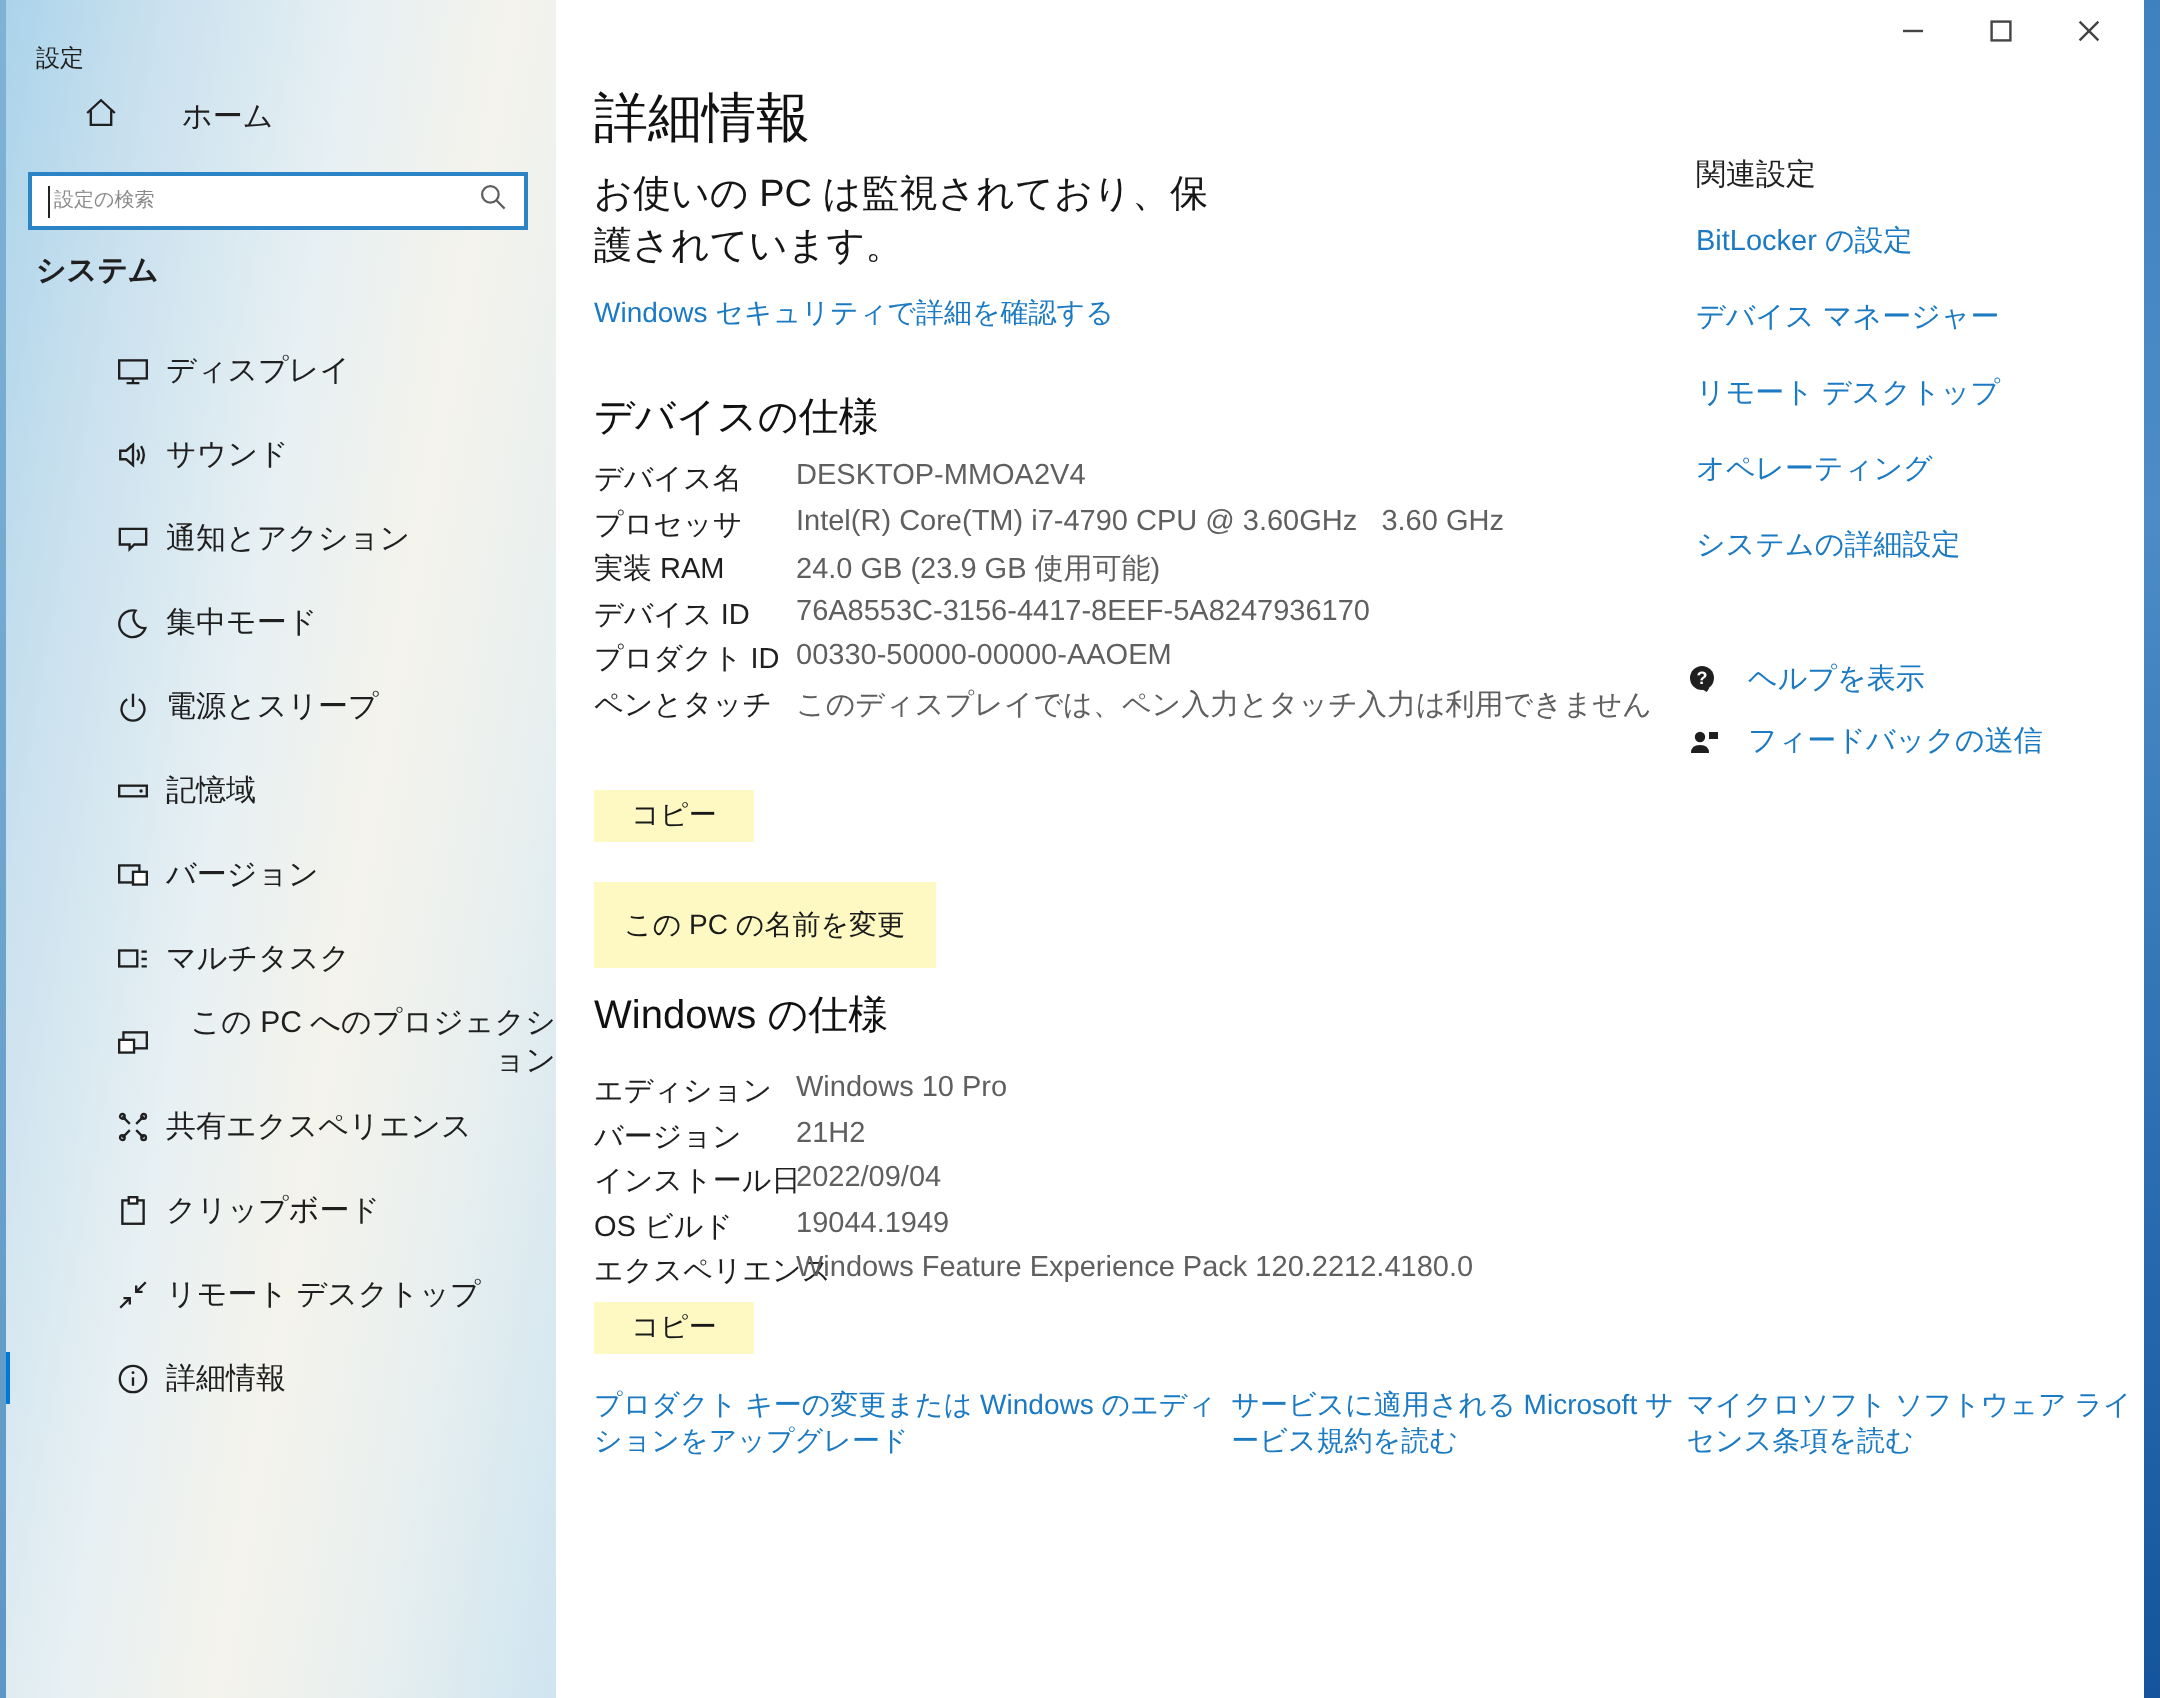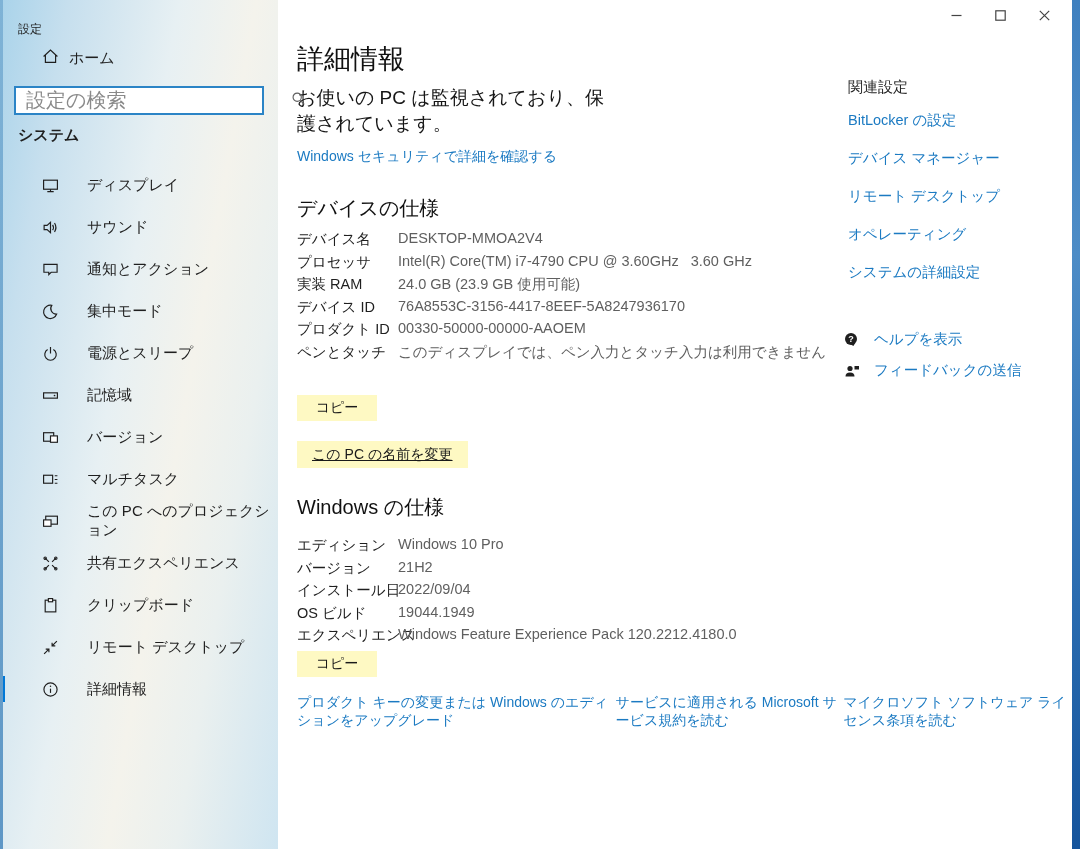--- a/index.html
+++ b/index.html
@@ -14,52 +14,52 @@
   .right-wallpaper { position:absolute; right:0; top:0; width:8px; height:100%;
     background:linear-gradient(to bottom,#3f80bf 0%,#4d8cc6 30%,#2a6cb0 70%,#15549c 100%); z-index:5; }
   .win-title { position:absolute; left:18px; top:5px; font-size:12px; color:#1f1f1f; z-index:4;margin-top:16px; }
   .win-controls { position:absolute; right:14px; top:0; height:30px; display:flex; z-index:6; }
   .win-btn { width:44px; height:30px; display:flex; align-items:center; justify-content:center; cursor:pointer; }
   .win-btn svg { display:block; }
   
   .sidebar { position:absolute; left:0; top:0; width:278px; height:849px;
     background:linear-gradient(100deg,#a9d3ea 0%,#c6dfee 16%,#e7f0f3 42%,#f4f3ec 60%,#eaf0ef 76%,#cfe5f1 100%);
     z-index:3; }
-  .home-row { position:absolute; left:42px; top:48px; display:flex; align-items:center; gap:10px;
+  .home-row { position:absolute; left:42px; top:48px; display:flex; align-items:center; gap:32px;
     font-size:15px; cursor:pointer; }
   .search-box { position:absolute; left:14px; top:86px; width:250px; height:29px; background:#fff;
     border:2px solid #2b84c6; display:flex; align-items:center; padding:0 8px; }
   .search-caret { width:1px; height:16px; background:#222; margin-right:2px; }
-  .search-box input { flex:1; border:none; outline:none; font-size:20px; color:#14532d;
+  .search-box input { flex:1; border:none; outline:none; font-size:10px; color:#14532d;
     font-family:inherit; background:transparent; }
   .search-box input::placeholder { color:#8a8a8a; }
   .section-label { position:absolute; left:18px; top:126px; font-size:15px; font-weight:bold; }
   .nav { position:absolute; left:0; top:164px; width:278px; }
   .nav-item { position:relative; display:flex; align-items:center; height:42px;
-    padding-left:42px; gap:28px; font-size:15px; color:#1f1f1f; cursor:pointer; }
+    padding-left:58px; gap:8px; font-size:15px; color:#1f1f1f; cursor:pointer;text-align:right; }
   .nav-item .ico { width:17px; height:17px; flex:0 0 17px; display:flex; align-items:center; }
   .nav-item.selected::before { content:""; position:absolute; left:0; top:8px; width:5px; height:26px;
     background:#0078d7; }
   
   .main { position:absolute; left:278px; top:0; right:8px; bottom:0; background:#fff; z-index:2; }
   .page-title { position:absolute; left:19px; top:41px; font-size:27px; font-weight:400; color:#111; }
   .sec-status { position:absolute; left:19px; top:85px; width:312px; font-size:19px; line-height:1.35; color:#161616; }
   a.link { color:#1b7ac2; text-decoration:none; cursor:pointer; }
   .sec-link { position:absolute; left:19px; top:148px; font-size:14px; }
   .h2 { font-size:20px; font-weight:400; color:#111; }
   .dev-title { position:absolute; left:19px; top:195px; }
   .spec { position:absolute; left:19px; }
   .spec-row { display:flex; height:22.5px; align-items:flex-start; font-size:14.5px; }
   .spec-row .lbl { width:101px; flex:0 0 101px; color:#1f1f1f; white-space:pre; }
   .spec-row .val { color:#5f5f5f; white-space:pre; }
   .dev-rows { top:230px; }
   .btn { background:#fef9c3; border:none; font-family:inherit; font-size:14px; color:#1a1a1a;
     cursor:pointer; display:inline-block; }
   .copy1 { position:absolute; left:19px; top:395px; width:80px; height:26px; }
-  .rename { position:absolute; left:19px; top:441px; height:27px; padding:0 15px;text-decoration:underline; }
+  .rename { position:absolute; left:19px; top:441px; height:43px; padding:0 15px; }
   .win-spec-title { position:absolute; left:19px; top:494px; }
   .win-rows { top:536px; }
   .copy2 { position:absolute; left:19px; top:651px; width:80px; height:26px; }
   .bottom-links { position:absolute; left:19px; top:694px; font-size:14px; display:flex;
     }
   .bottom-links a { margin-bottom:19px; }
   
   .related { position:absolute; left:570px; top:78px; width:225px; }
   .related-title { font-size:15px; color:#1f1f1f; margin-bottom:14px; }
   .related a { display:block; font-size:14.5px; margin-bottom:19px; }

